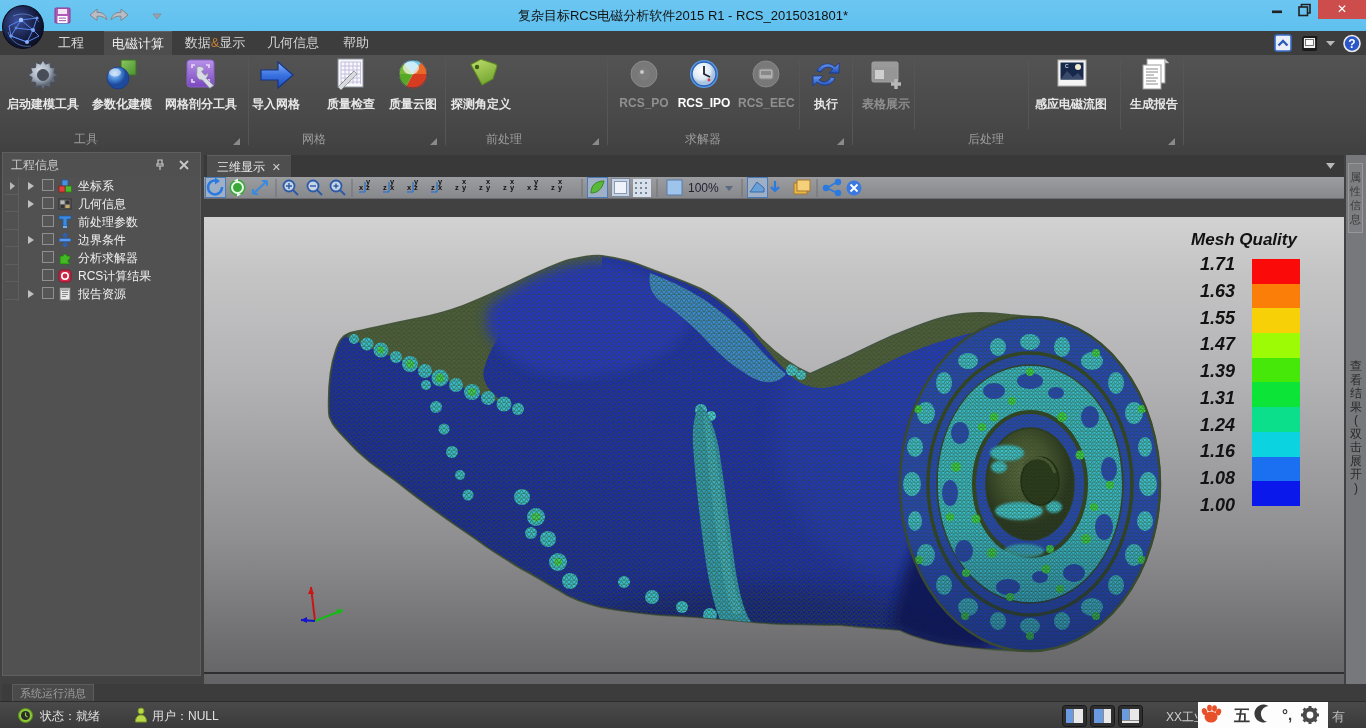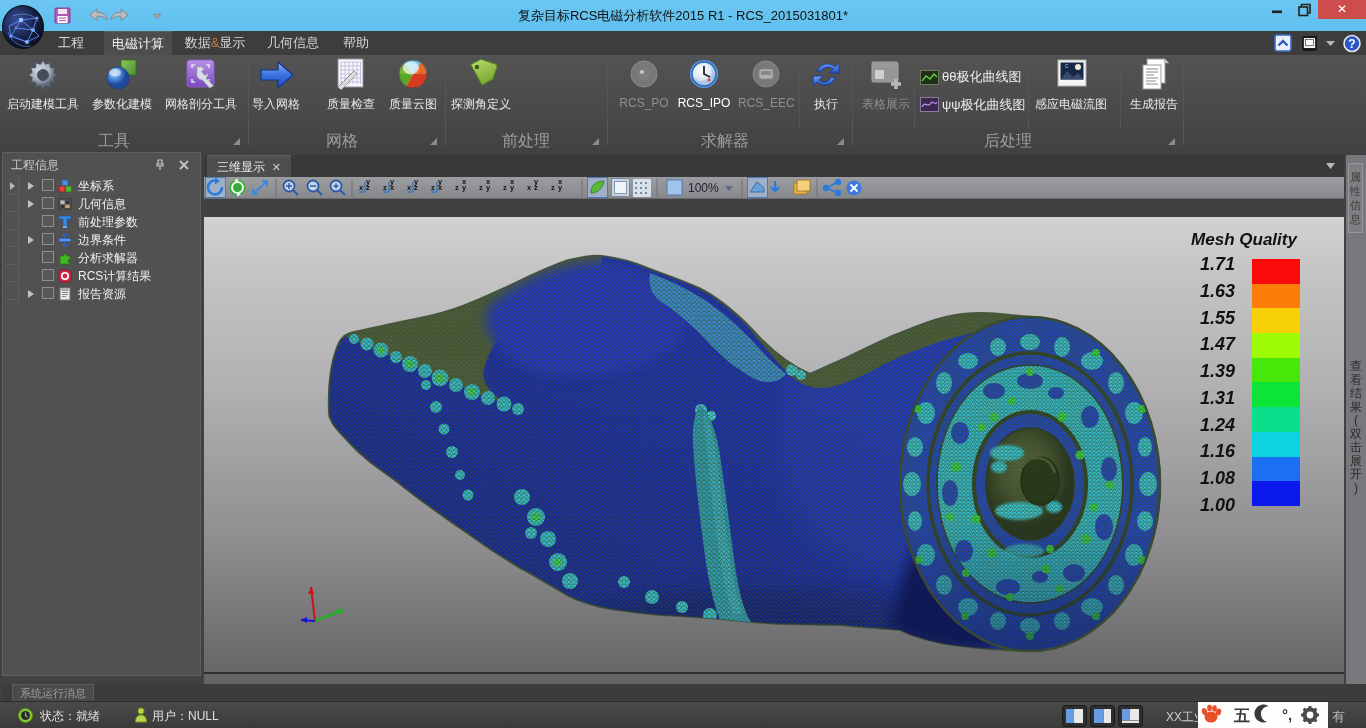--- a/index.html
+++ b/index.html
@@ -20,26 +20,26 @@
 
 
 #tabrow { left:0; top:31px; width:1366px; height:24px; background:#3d3d3d; }
 .rtab { position:absolute; top:0; height:24px; line-height:24px; color:#d6d6d6;
   font-size:13px; text-align:center; }
 .rtab.active { background:#4d4d4d; color:#f0f0f0; border-top:1px solid #5e5e5e; }
 
 
 #ribbon { left:0; top:55px; width:1366px; height:93px;
   background:linear-gradient(#535353,#4a4a4a 60%,#424242); }
-.rlabel { position:absolute; top:76px; height:16px; color:#9d9d9d; font-size:16px; text-align:center; }
+.rlabel { position:absolute; top:76px; height:16px; color:#9d9d9d; font-size:12px; text-align:left; }
 .rsep { position:absolute; top:2px; width:1px; height:88px; background:#393939;
   border-right:1px solid #565656; }
 .rsub { position:absolute; top:4px; width:1px; height:70px; background:#404040;
   border-right:1px solid #555; }
-.ritem { position:absolute; top:2px; text-align:center; color:#e8e8e8; font-size:12px; }
+.ritem { position:absolute; top:2px; text-align:center; color:#e8e8e8; font-size:12px;font-weight:bold; }
 .ritem.off { color:#909090; }
 .ritem .ic { margin:0 auto 3px auto; width:34px; height:36px; position:relative; }
 .corner { position:absolute; width:0; height:0; border-left:7px solid transparent;
   border-bottom:7px solid #8a8a8a; top:83px; }
 
 
 #leftpanel { left:2px; top:152px; width:199px; height:524px; background:#515151;
   border:1px solid #5f5f5f; }
 #lp-head { position:relative; height:24px; background:#505050; color:#c9c9c9; font-size:12px;
   line-height:24px; padding-left:8px; }
@@ -279,32 +279,20 @@
       </svg></div>执行</div>
 
     <div class="ritem off" style="left:858px;width:56px"><div class="ic">
       <svg width="36" height="36" viewBox="0 0 36 36">
         <rect x="3" y="5" width="26" height="20" rx="1.5" fill="#b4b4b4" opacity="0.7" stroke="#c8c8c8"></rect>
         <rect x="3" y="5" width="26" height="5" fill="#9a9a9a"></rect>
         <rect x="6" y="13" width="9" height="9" fill="#cfcfcf"></rect>
         <path d="M27 22 v10 M22 27 h10" stroke="#b8b8b8" stroke-width="3.4"></path>
       </svg></div>表格展示</div>
 
-    <div class="abs" style="left:920px;top:13px;width:108px;height:46px">
-      <svg class="abs" style="left:0;top:2px" width="19" height="15" viewBox="0 0 19 15">
-        <rect x="0.5" y="0.5" width="18" height="14" fill="#1e3018" stroke="#6a7a5a"></rect>
-        <path d="M2 11 L6 6 L10 9 L14 4 L17 7" stroke="#6ad048" stroke-width="1.4" fill="none"></path>
-      </svg>
-      <div class="abs" style="left:22px;top:0px;font-size:13px;color:#ececec">θθ极化曲线图</div>
-      <svg class="abs" style="left:0;top:29px" width="19" height="15" viewBox="0 0 19 15">
-        <rect x="0.5" y="0.5" width="18" height="14" fill="#3a2a50" stroke="#8a7aa0"></rect>
-        <path d="M2 10 C5 3 8 12 11 6 C13 3 15 9 17 5" stroke="#b08ae0" stroke-width="1.4" fill="none"></path>
-      </svg>
-      <div class="abs" style="left:22px;top:28px;font-size:13px;color:#ececec">ψψ极化曲线图</div>
-    </div>
 
     <div class="ritem" style="left:1033px;width:76px"><div class="ic">
       <svg width="36" height="36" viewBox="0 0 36 36">
         <rect x="4" y="3" width="28" height="26" fill="#f4f4f4" stroke="#b0b0b0"></rect>
         <rect x="6.5" y="5.5" width="23" height="17" fill="#18284a"></rect>
         <circle cx="24" cy="10" r="3" fill="#f0ead0"></circle>
         <path d="M6.5 22.5 L13 14 L19 20 L24 16 L29.5 22.5 Z" fill="#3a4a6a"></path>
         <text x="11" y="11" font-size="5" fill="#c8d0e0">C</text>
       </svg></div>感应电磁流图</div>
     <div class="ritem" style="left:1127px;width:54px"><div class="ic">

